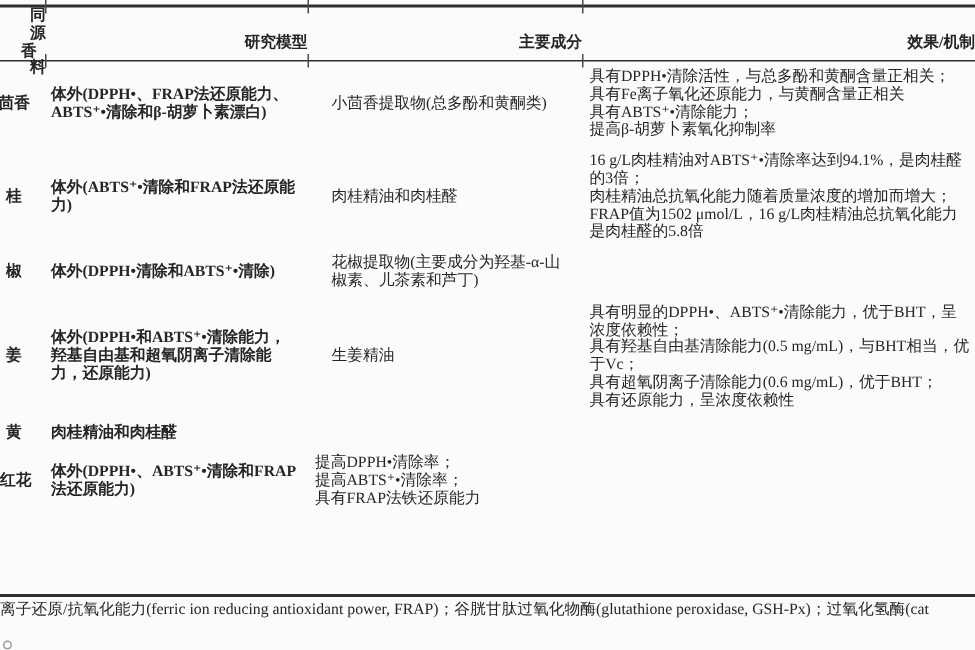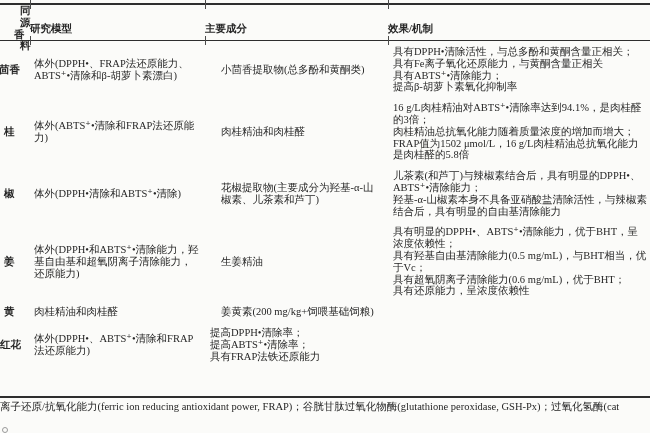--- a/index.html
+++ b/index.html
@@ -16,32 +16,32 @@
   .rule-bottom{top:396px;height:2px;}
   .tick{position:absolute;width:1px;background:#4a4a4a;}
   
   .thead{
     position:absolute;top:5px;left:0;right:0;height:35px;
     display:grid;grid-template-columns:30px 175px 183px 1fr;
     align-items:center;font-weight:bold;
   }
   .thead .hsource{white-space:pre-line;padding-left:20px;}
   .thead .hsrc2{margin-left:-6px;}
-  .thead .hc{text-align:left;}
+  .thead .hc{text-align:right;}
   
   .tbody{position:absolute;top:41px;left:0;right:0;height:355px;overflow:hidden;}
   .trow{
     display:grid;grid-template-columns:30px 175px 183px 1fr;
     padding:5px 0 4px;
   }
   .c{align-self:center;}
   .c-source{padding-left:4px;white-space:nowrap;font-weight:bold;}
   .r0 .c-source{margin-left:-5px;}
   .r5 .c-source{margin-left:-4px;}
-  .c-model{padding-left:4px;padding-right:6px;}
+  .c-model{padding-left:4px;padding-right:6px;font-weight:bold;}
   .c-comp{padding-left:16px;padding-right:6px;}
   .c-eff{padding-left:5px;padding-right:2px;white-space:pre-line;}
   
   .footnote{
     position:absolute;top:401px;left:0;width:700px;
     white-space:nowrap;overflow:hidden;
   }
   .fragment{
     position:absolute;left:2px;top:427px;width:4px;height:4px;
     border:1px solid #9a9a9a;border-radius:50%;
@@ -83,36 +83,33 @@
     <div class="c c-model">体外(ABTS⁺•清除和FRAP法还原能力)</div>
     <div class="c c-comp">肉桂精油和肉桂醛</div>
     <div class="c c-eff">16 g/L肉桂精油对ABTS⁺•清除率达到94.1%，是肉桂醛的3倍；
 肉桂精油总抗氧化能力随着质量浓度的增加而增大；
 FRAP值为1502 μmol/L，16 g/L肉桂精油总抗氧化能力是肉桂醛的5.8倍</div>
   </div>
   <div class="trow r2">
     <div class="c c-source">椒</div>
     <div class="c c-model">体外(DPPH•清除和ABTS⁺•清除)</div>
     <div class="c c-comp">花椒提取物(主要成分为羟基-α-山椒素、儿茶素和芦丁)</div>
-    <div class="c c-eff">儿茶素(和芦丁)与辣椒素结合后，具有明显的DPPH•、ABTS⁺•清除能力；
-羟基-α-山椒素本身不具备亚硝酸盐清除活性，与辣椒素结合后，具有明显的自由基清除能力</div>
   </div>
   <div class="trow r3">
     <div class="c c-source">姜</div>
     <div class="c c-model">体外(DPPH•和ABTS⁺•清除能力，羟基自由基和超氧阴离子清除能力，还原能力)</div>
     <div class="c c-comp">生姜精油</div>
     <div class="c c-eff">具有明显的DPPH•、ABTS⁺•清除能力，优于BHT，呈浓度依赖性；
 具有羟基自由基清除能力(0.5 mg/mL)，与BHT相当，优于Vc；
 具有超氧阴离子清除能力(0.6 mg/mL)，优于BHT；
 具有还原能力，呈浓度依赖性</div>
   </div>
   <div class="trow r4">
     <div class="c c-source">黄</div>
     <div class="c c-model">肉桂精油和肉桂醛</div>
-    <div class="c c-comp">姜黄素(200 mg/kg+饲喂基础饲粮)</div>
   </div>
   <div class="trow r5">
     <div class="c c-source">红花</div>
     <div class="c c-model">体外(DPPH•、ABTS⁺•清除和FRAP法还原能力)</div>
     <div class="c c-eff">提高DPPH•清除率；
 提高ABTS⁺•清除率；
 具有FRAP法铁还原能力</div>
   </div>
 </div>
 

